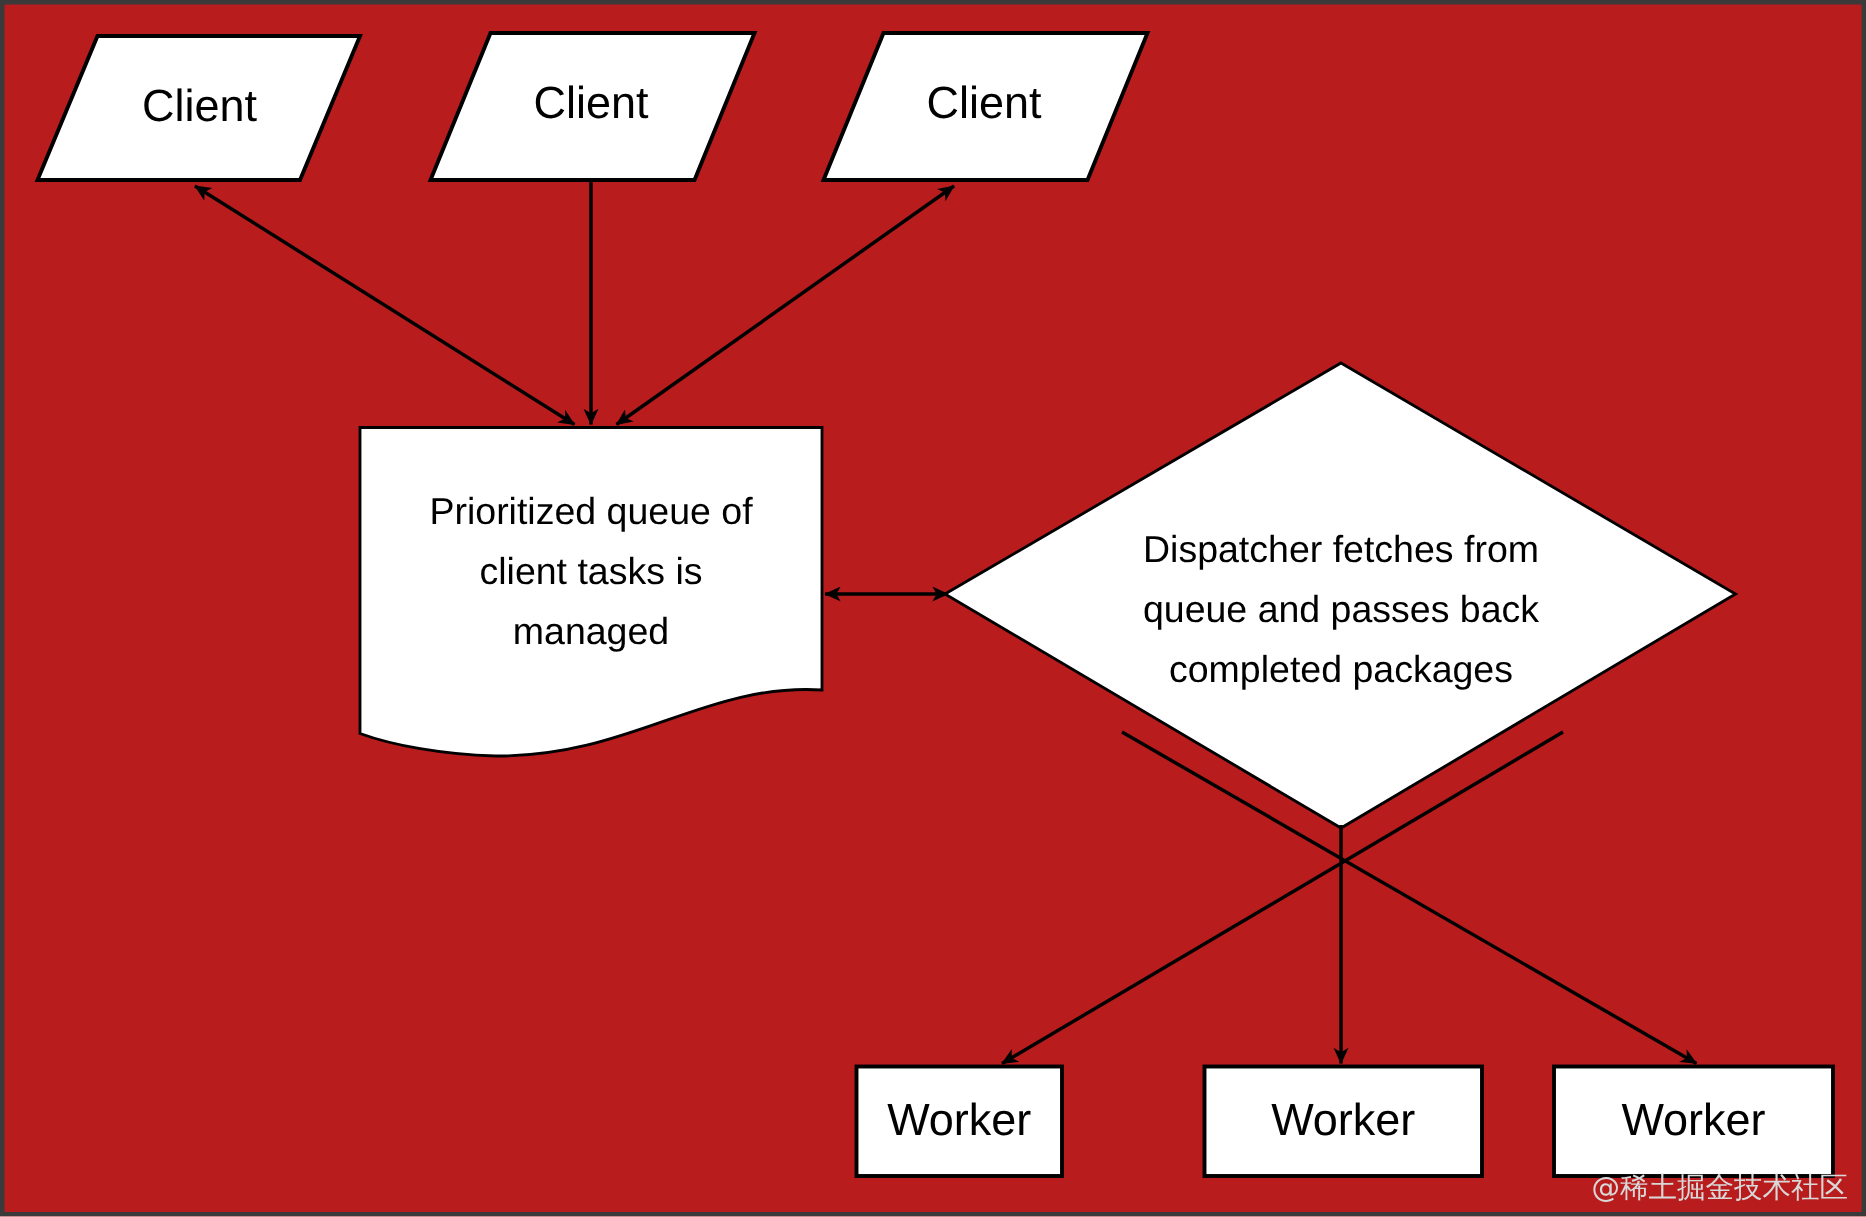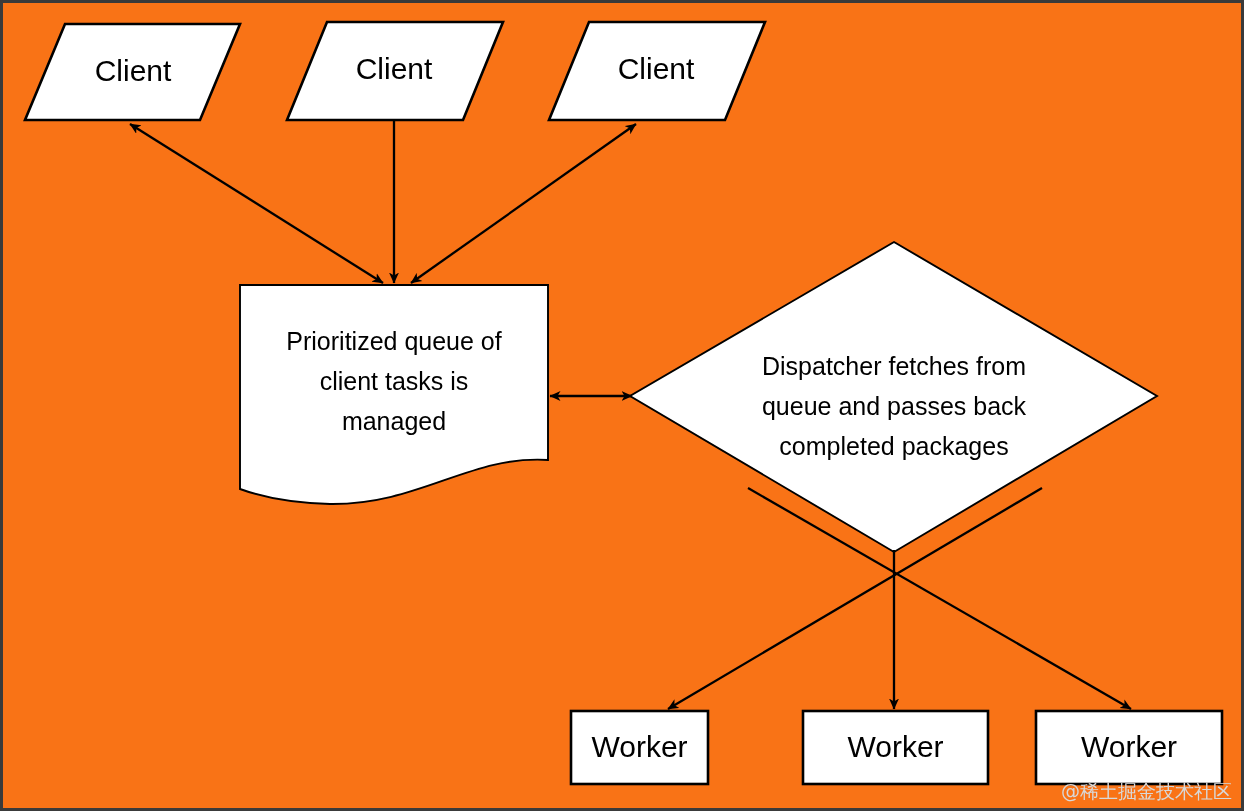--- a/index.html
+++ b/index.html
@@ -4,21 +4,21 @@
 <style>
   * { margin:0; padding:0; box-sizing:border-box; }
   html, body {
     width:1244px; height:811px;
     background:#ffffff;
     font-family:"Liberation Sans", sans-serif;
   }
   #diagram-root {
     position:relative;
     width:1244px; height:811px;
-    background:#f97316;
+    background:#b91c1c;
     overflow:hidden;
   }
   #diagram-canvas {
     position:absolute;
     left:0; top:0;
     width:1244px; height:811px;
     display:block;
   }
   .shape-label {
     font-family:"Liberation Sans", sans-serif;

